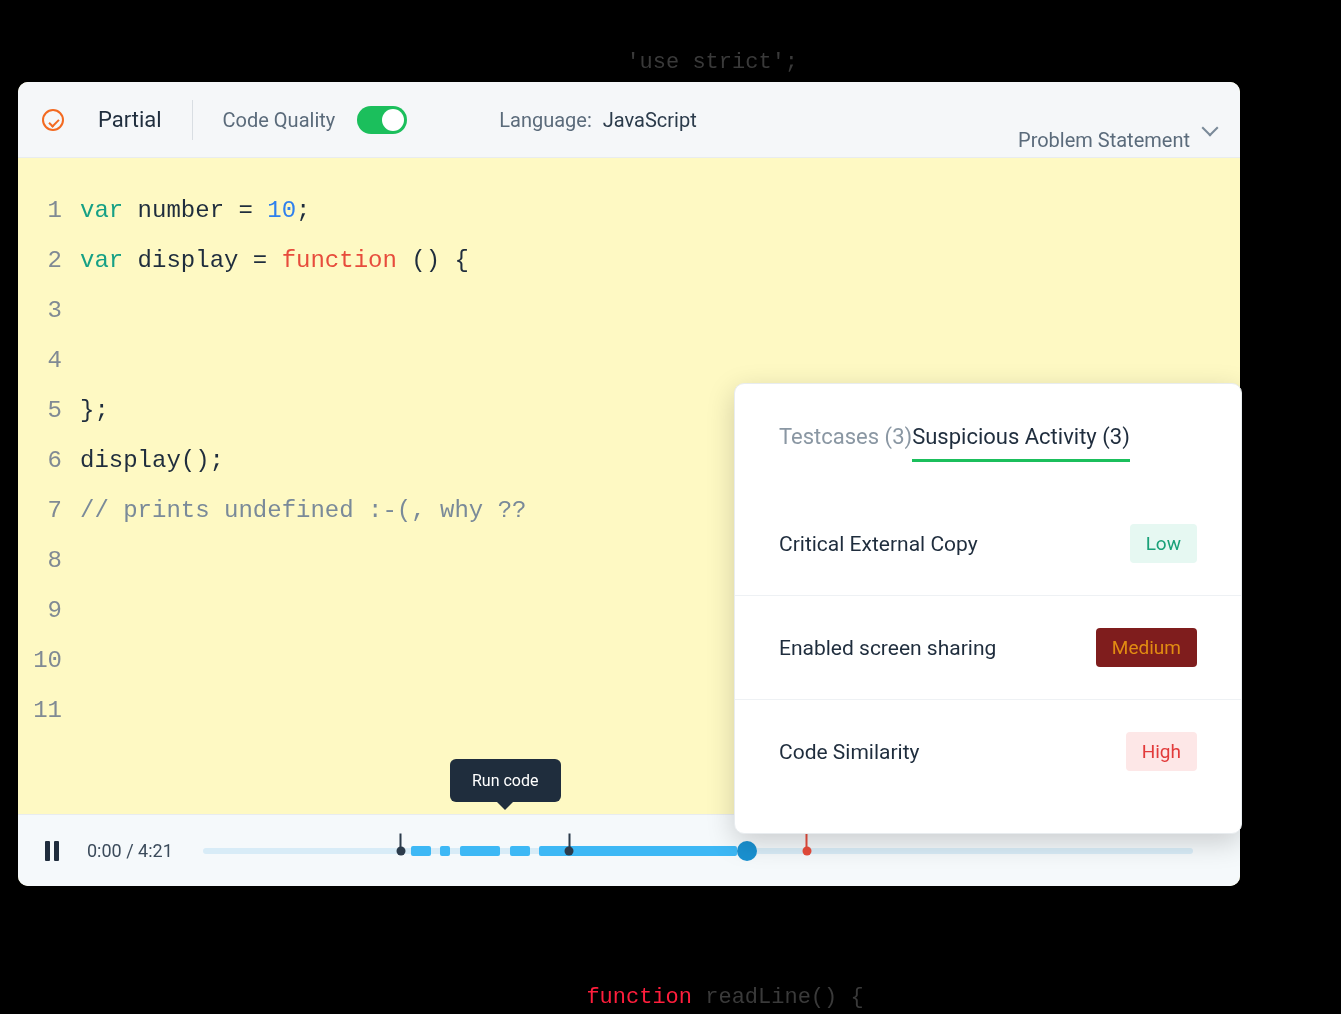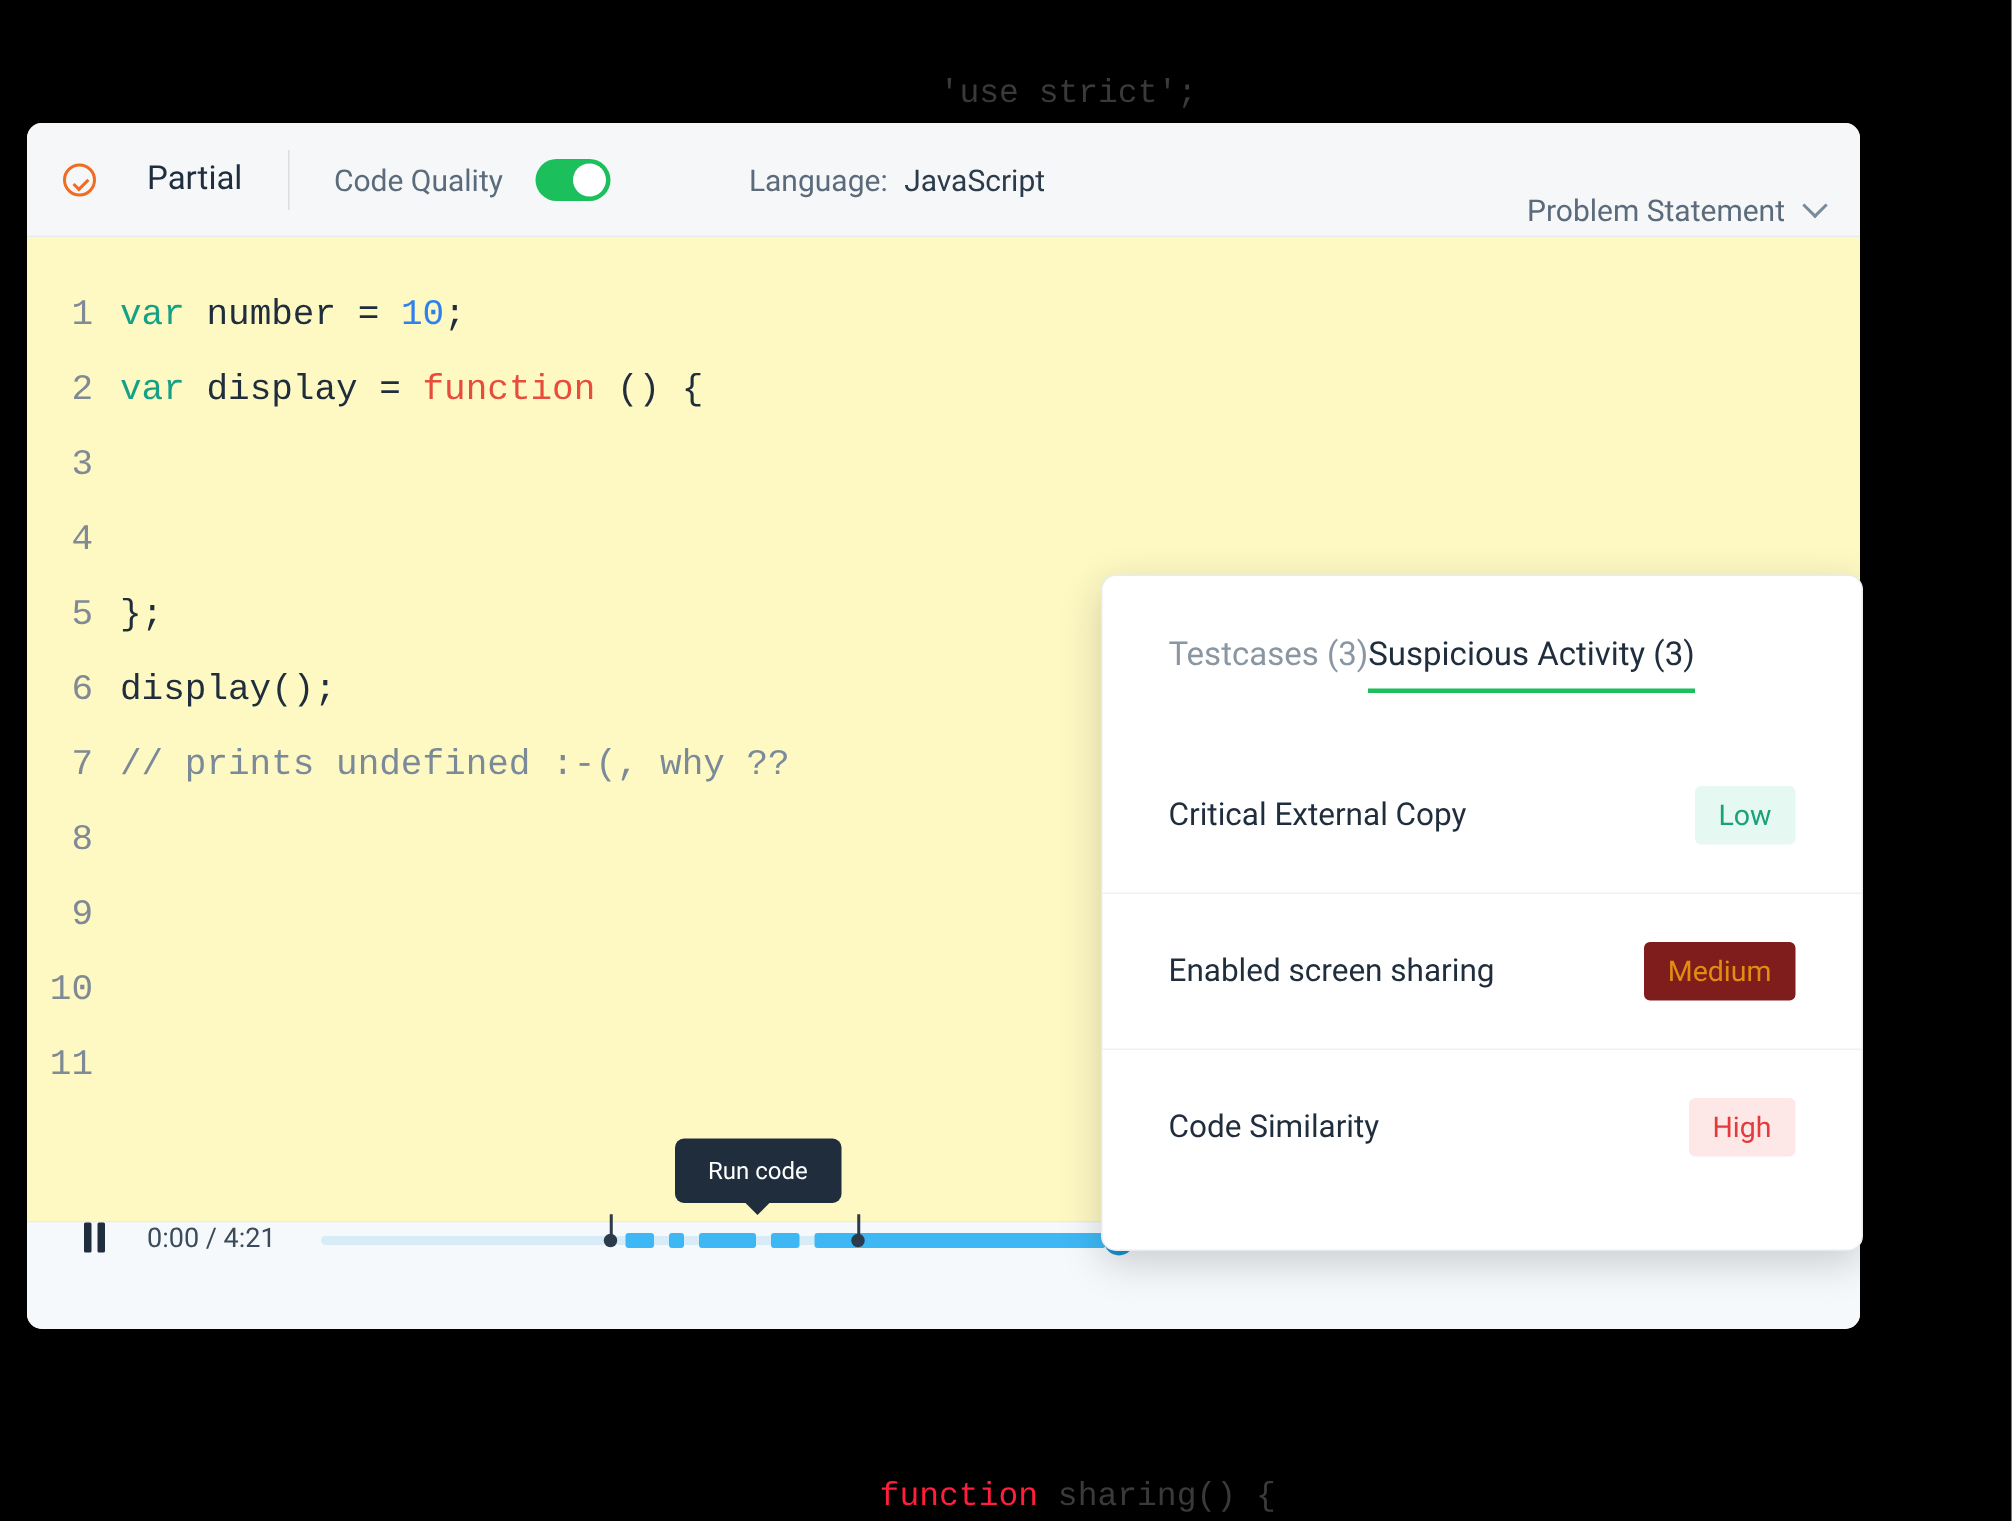--- a/index.html
+++ b/index.html
@@ -74,21 +74,21 @@
     width: 50px; height: 28px; background: #1bbf5c;
     border-radius: 14px; position: relative; cursor: pointer;
   }
   .toggle .knob {
     position: absolute; right: 3px; top: 3px;
     width: 22px; height: 22px; background: #fff; border-radius: 50%;
   }
   .lang-block { margin-left: 70px; font-size: 20px; color: #5b6b7b; }
   .lang-block .lang-val { color: #2b3b4b; margin-left: 6px; }
   .spacer { flex: 1; }
-  .ps-dd { display: flex; align-items: center; gap: 14px; cursor: pointer; margin-top: 40px; }
+  .ps-dd { display: flex; align-items: flex-start; gap: 14px; cursor: pointer; margin-top: 40px; }
   .ps-text { font-size: 20px; color: #5b6b7b; }
   .chev {
     width: 12px; height: 12px;
     border-right: 2px solid #7a8a99;
     border-bottom: 2px solid #7a8a99;
     transform: rotate(45deg);
     margin-top: -6px;
   }
 
   
@@ -110,21 +110,22 @@
   .tok-cmt { color: #7a8a99; }
 
   
   .playback {
     position: absolute;
     left: 0; bottom: 0; right: 0;
     height: 72px;
     background: #f5f9fb;
     border-top: 1px solid #e8ecef;
     display: flex;
-    padding: 0 38px;
+    align-items: center;
+    padding: 0 27px;
     border-radius: 0 0 10px 10px;
   }
   .pause-icon {
     display: flex; gap: 4px; cursor: pointer;
   }
   .pause-icon span {
     width: 5px; height: 20px; background: #1f2d3d; border-radius: 1px;
   }
   .time-text { font-size: 18px; color: #3b4b5b; margin-left: 28px; }
   .track {
@@ -203,21 +204,21 @@
 </style>
 </head>
 <body>
 
 <div class="bg-code mono">
   <span>'use strict'</span><span>;</span>
 <br>
   <span class="kw-red">const</span><span> fs = require('fs');</span>
 </div>
 <div class="bg-code-bottom mono">
-  <span class="kw-red">function</span><span> sharing() {</span>
+  <span class="kw-red">function</span><span> readLine() {</span>
 </div>
 
 <div class="panel">
 
   <div class="toolbar">
     <span class="status-icon"></span>
     <span class="status-text">Partial</span>
     <span class="vdiv"></span>
     <span class="cq-label">Code Quality</span>
     <span class="toggle">

